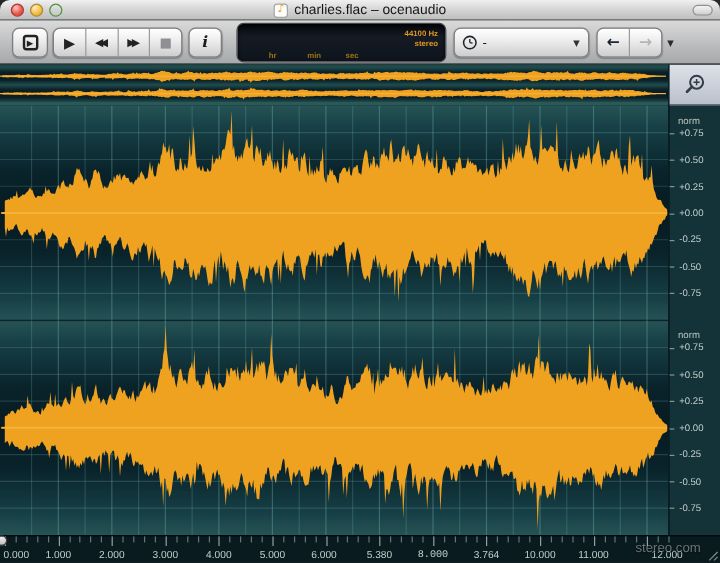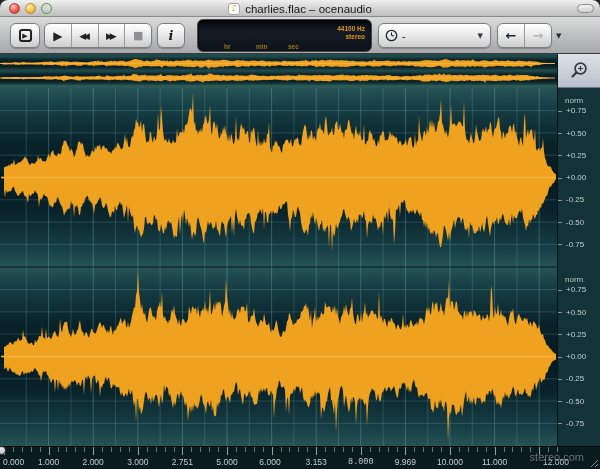--- a/index.html
+++ b/index.html
@@ -347,26 +347,26 @@
         <div class="rtick minor" style="left: 512.4px;"></div>
         <div class="rtick minor" style="left: 521.4px;"></div>
         <div class="rtick minor" style="left: 530.3px;"></div>
         <div class="rtick major" style="left: 539.2px;"></div>
         <div class="rtick minor" style="left: 548.1px;"></div>
         <div class="rtick minor" style="left: 557px;"></div>
         <div class="rlabel" style="left: 3px; text-align: left;">0.000</div>
         <div class="rlabel" style="left: 28.6px;">1.000</div>
         <div class="rlabel" style="left: 73.2px;">2.000</div>
         <div class="rlabel" style="left: 117.8px;">3.000</div>
-        <div class="rlabel" style="left: 162.4px;">2.751</div>
+        <div class="rlabel" style="left: 162.4px;">4.000</div>
         <div class="rlabel" style="left: 207px;">5.000</div>
         <div class="rlabel" style="left: 250px;">6.000</div>
-        <div class="rlabel" style="left: 296.2px;">3.153</div>
+        <div class="rlabel" style="left: 296.2px;">5.380</div>
         <div class="rlabel" style="left: 340.8px; font-family: Liberation Mono, monospace;">8.000</div>
-        <div class="rlabel" style="left: 385.4px;">9.969</div>
+        <div class="rlabel" style="left: 385.4px;">3.764</div>
         <div class="rlabel" style="left: 430px;">10.000</div>
         <div class="rlabel" style="left: 474.6px;">11.000</div>
         <div class="rlabel" style="left: 536px;">12.000</div>
       </div>
     <div class="playhead"></div>
     <span class="watermark">stereo.com</span>
     <svg class="grip" width="10" height="10">
       <line x1="2" y1="9" x2="9" y2="2" stroke="#7d8f8c" stroke-width="1"></line>
       <line x1="6" y1="9" x2="9" y2="6" stroke="#7d8f8c" stroke-width="1"></line>
     </svg>

